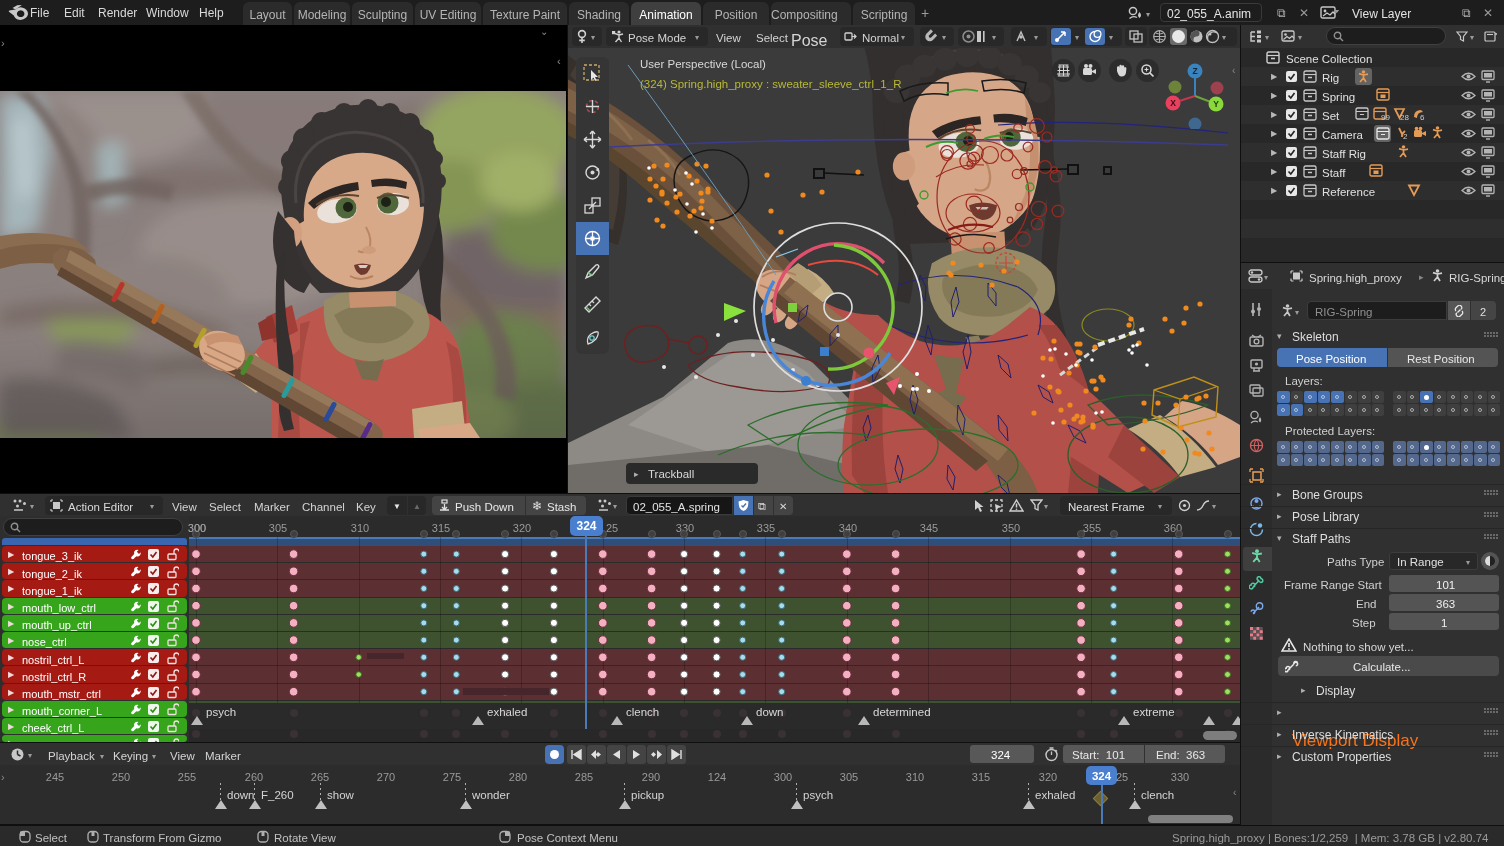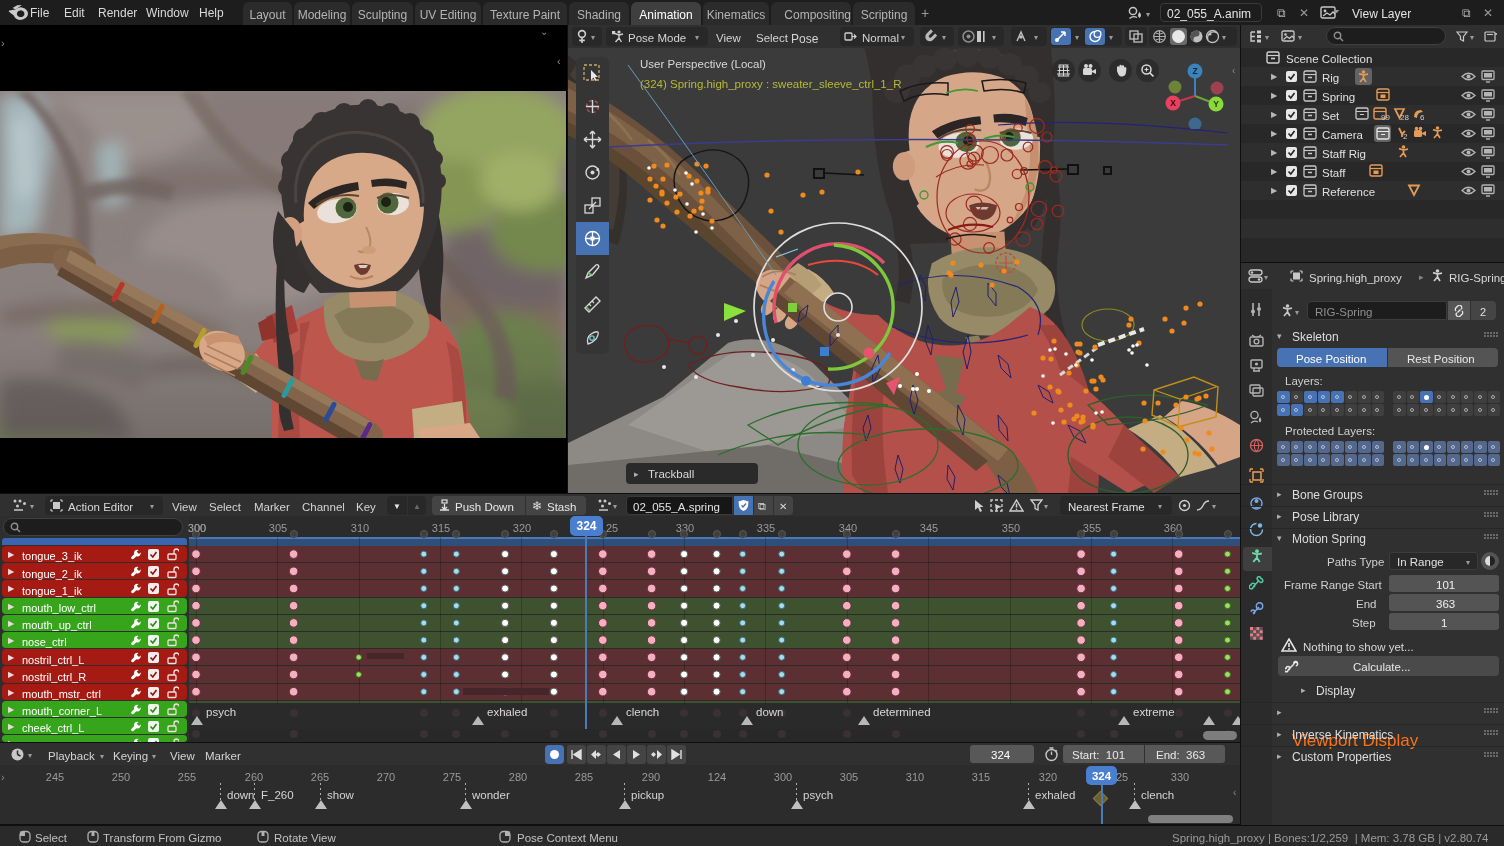--- a/index.html
+++ b/index.html
@@ -26,23 +26,23 @@
 <div class="abs" style="left:352px;top:8px;width:61px;text-align:center;font-size:12px;color:#b4b4b4;">Sculpting</div>
 <div class="abs" style="left:415px;top:2px;width:66px;height:23px;background:#2b2b2b;border-radius:6px 6px 0 0;"></div>
 <div class="abs" style="left:415px;top:8px;width:66px;text-align:center;font-size:12px;color:#b4b4b4;">UV Editing</div>
 <div class="abs" style="left:483px;top:2px;width:84px;height:23px;background:#2b2b2b;border-radius:6px 6px 0 0;"></div>
 <div class="abs" style="left:483px;top:8px;width:84px;text-align:center;font-size:12px;color:#b4b4b4;">Texture Paint</div>
 <div class="abs" style="left:569px;top:2px;width:60px;height:23px;background:#2b2b2b;border-radius:6px 6px 0 0;"></div>
 <div class="abs" style="left:569px;top:8px;width:60px;text-align:center;font-size:12px;color:#b4b4b4;">Shading</div>
 <div class="abs" style="left:631px;top:2px;width:70px;height:23px;background:#3f3f3f;border-radius:6px 6px 0 0;"></div>
 <div class="abs" style="left:631px;top:8px;width:70px;text-align:center;font-size:12px;color:#ffffff;">Animation</div>
 <div class="abs" style="left:703px;top:2px;width:66px;height:23px;background:#2b2b2b;border-radius:6px 6px 0 0;"></div>
-<div class="abs" style="left:703px;top:8px;width:66px;text-align:center;font-size:12px;color:#b4b4b4;">Kinematics</div>
+<div class="abs" style="left:703px;top:8px;width:66px;text-align:center;font-size:12px;color:#b4b4b4;">Position</div>
 <div class="abs" style="left:771px;top:2px;width:80px;height:23px;background:#2b2b2b;border-radius:6px 6px 0 0;"></div>
-<div class="abs" style="left:771px;top:8px;width:80px;text-align:right;font-size:12px;color:#b4b4b4;">Compositing</div>
+<div class="abs" style="left:771px;top:8px;width:80px;text-align:left;font-size:12px;color:#b4b4b4;">Compositing</div>
 <div class="abs" style="left:853px;top:2px;width:62px;height:23px;background:#2b2b2b;border-radius:6px 6px 0 0;"></div>
 <div class="abs" style="left:853px;top:8px;width:62px;text-align:center;font-size:12px;color:#b4b4b4;">Scripting</div>
 <div class="abs txt" style="left:921px;top:6px;color:#9a9a9a;font-size:14px;">+</div>
 <svg class="abs" style="left:1128px;top:6px" width="16" height="14" viewBox="0 0 16 14">
 <circle cx="5" cy="5" r="3.6" fill="none" stroke="#c8c8c8" stroke-width="1.5"></circle>
 <path d="M11.5 6 Q14.5 9.5 11.5 12 Q8.5 9.5 11.5 6Z" fill="#c8c8c8"></path>
 <path d="M1.5 12.5 Q5 9.5 9 11.5" stroke="#c8c8c8" stroke-width="1.3" fill="none"></path>
 </svg>
 <div class="abs" style="left:1146px;top:10px;font-size:8px;color:#9a9a9a;">▾</div>
 <div class="abs" style="left:1160px;top:3px;width:102px;height:19px;background:#1d1d1d;border:1px solid #3a3a3a;border-radius:4px;"></div>
@@ -548,21 +548,21 @@
     <div class="abs" style="left:38px;top:2px;width:102px;height:19px;background:#282828;border-radius:4px;"></div>
     <div class="abs" style="left:60px;top:7px;font-size:11.5px;color:#d4d4d4;">Pose Mode</div>
     <div class="abs" style="left:127px;top:8px;font-size:8px;color:#9a9a9a;">▾</div>
     <svg class="abs" style="left:43px;top:5px" width="13" height="13" viewBox="0 0 13 13">
       <circle cx="8" cy="2" r="1.6" fill="#d0d0d0"></circle>
       <path d="M8 4 L8 8 M8 5 L3.6 3.4 M8 5 L12 4 M8 8 L4.5 12 M8 8 L10.5 12" stroke="#d0d0d0" stroke-width="1.4" fill="none"></path>
       <rect x="1" y="1" width="3.2" height="3.2" fill="#d0d0d0"></rect>
     </svg>
     <div class="abs" style="left:148px;top:7px;font-size:11.5px;color:#d4d4d4;">View</div>
     <div class="abs" style="left:188px;top:7px;font-size:11.5px;color:#d4d4d4;">Select</div>
-    <div class="abs" style="left:223px;top:7px;font-size:12px;color:#d4d4d4;">Pose</div>
+    <div class="abs" style="left:223px;top:7px;font-size:16px;color:#d4d4d4;">Pose</div>
     <div class="abs" style="left:272px;top:2px;width:74px;height:19px;background:#282828;border-radius:4px;"></div>
     <div class="abs" style="left:294px;top:7px;font-size:11.5px;color:#d4d4d4;">Normal</div>
     <div class="abs" style="left:333px;top:8px;font-size:8px;color:#9a9a9a;">▾</div>
     <svg class="abs" style="left:276px;top:6px" width="13" height="11" viewBox="0 0 13 11">
       <rect x="1" y="2" width="7" height="7" rx="1" fill="none" stroke="#d0d0d0" stroke-width="1.3"></rect>
       <path d="M8 5.5 L12 5.5 M10 3.5 L12 5.5 10 7.5" stroke="#d0d0d0" stroke-width="1.2" fill="none"></path>
     </svg>
     <div class="abs" style="left:352px;top:2px;width:34px;height:19px;background:#282828;border-radius:4px;"></div>
     <svg class="abs" style="left:356px;top:4px" width="13" height="14" viewBox="0 0 13 14">
       <path d="M2 8 a4.5 4.5 0 0 0 9 0 L11 2 8 2 8 8 a2 2 0 0 1 -3 0 L5 2 2 2Z" fill="#b8b8b8" transform="rotate(45 6.5 7)"></path>
@@ -1138,21 +1138,21 @@
     <div class="abs" style="left:249px;top:249px;width:1.5px;height:1.5px;background:#6a6a6a;"></div>
     <div class="abs" style="left:252px;top:249px;width:1.5px;height:1.5px;background:#6a6a6a;"></div>
     <div class="abs" style="left:255px;top:249px;width:1.5px;height:1.5px;background:#6a6a6a;"></div>
     <div class="abs" style="left:243px;top:252px;width:1.5px;height:1.5px;background:#6a6a6a;"></div>
     <div class="abs" style="left:246px;top:252px;width:1.5px;height:1.5px;background:#6a6a6a;"></div>
     <div class="abs" style="left:249px;top:252px;width:1.5px;height:1.5px;background:#6a6a6a;"></div>
     <div class="abs" style="left:252px;top:252px;width:1.5px;height:1.5px;background:#6a6a6a;"></div>
     <div class="abs" style="left:255px;top:252px;width:1.5px;height:1.5px;background:#6a6a6a;"></div>
     <div class="abs" style="left:0;top:265px;width:263px;height:1px;background:#262626;"></div>
     <div class="abs" style="left:36px;top:270px;font-size:9px;color:#b0b0b0;">▾</div>
-    <div class="abs" style="left:51px;top:269px;font-size:12px;color:#dedede;">Motion Spring</div>
+    <div class="abs" style="left:51px;top:269px;font-size:12px;color:#dedede;">Staff Paths</div>
     <div class="abs" style="left:243px;top:271px;width:1.5px;height:1.5px;background:#6a6a6a;"></div>
     <div class="abs" style="left:246px;top:271px;width:1.5px;height:1.5px;background:#6a6a6a;"></div>
     <div class="abs" style="left:249px;top:271px;width:1.5px;height:1.5px;background:#6a6a6a;"></div>
     <div class="abs" style="left:252px;top:271px;width:1.5px;height:1.5px;background:#6a6a6a;"></div>
     <div class="abs" style="left:255px;top:271px;width:1.5px;height:1.5px;background:#6a6a6a;"></div>
     <div class="abs" style="left:243px;top:274px;width:1.5px;height:1.5px;background:#6a6a6a;"></div>
     <div class="abs" style="left:246px;top:274px;width:1.5px;height:1.5px;background:#6a6a6a;"></div>
     <div class="abs" style="left:249px;top:274px;width:1.5px;height:1.5px;background:#6a6a6a;"></div>
     <div class="abs" style="left:252px;top:274px;width:1.5px;height:1.5px;background:#6a6a6a;"></div>
     <div class="abs" style="left:255px;top:274px;width:1.5px;height:1.5px;background:#6a6a6a;"></div>

